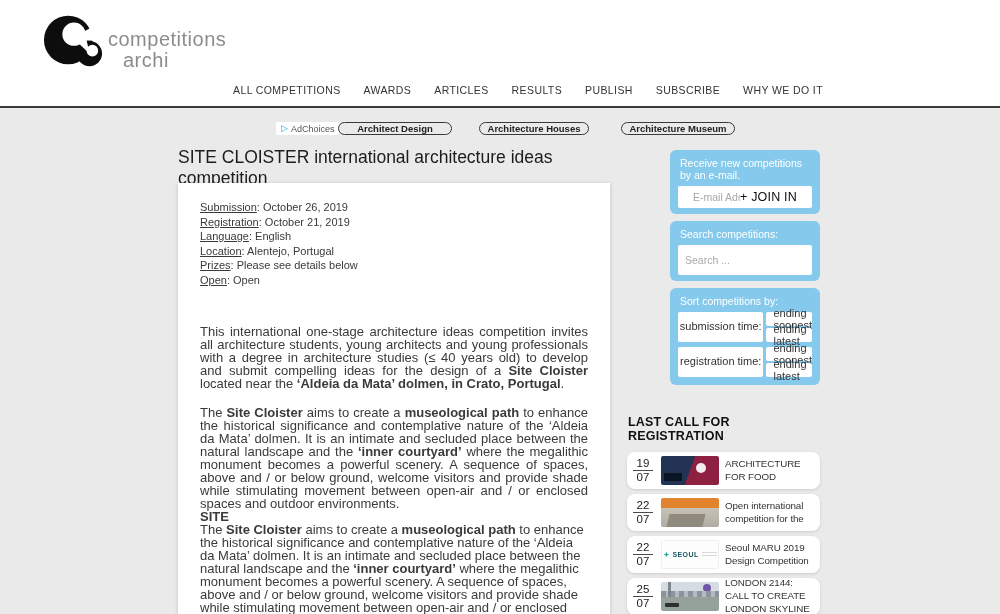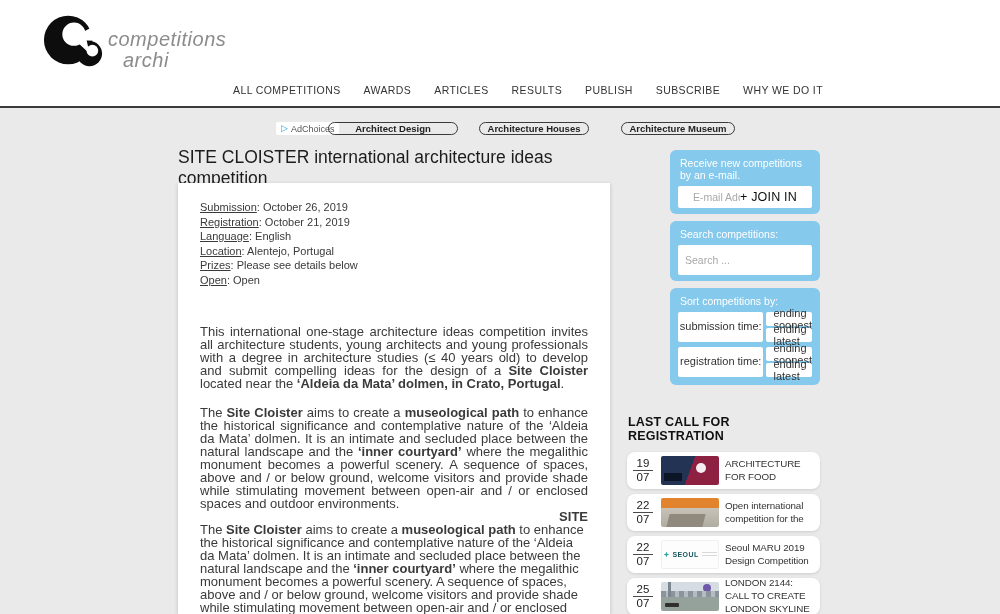--- a/index.html
+++ b/index.html
@@ -2,44 +2,44 @@
 <html><head>
 <meta charset="utf-8">
 <style>
   * { margin:0; padding:0; box-sizing:border-box; }
   html,body { background:#eaeaea; }
   body { font-family:"Liberation Sans", sans-serif; }
   .canvas { position:relative; width:1000px; height:614px; background:#eaeaea; overflow:hidden; }
 
   
   .header { position:absolute; left:0; top:0; width:1000px; height:108px; background:#fff; border-bottom:2px solid #3a3a3a; }
-  .logo { position:absolute; left:42px; top:11px; display:flex; align-items:flex-start; cursor:pointer;font-style:italic; }
+  .logo { position:absolute; left:42px; top:11px; display:flex; align-items:flex-start; cursor:pointer; }
   .logo-text { margin-left:4px; margin-top:18px; color:#8c8c8c; font-size:20px; line-height:21px; letter-spacing:.5px; }
   .logo-text .archi { margin-left:15px; }
   .nav { position:absolute; left:233px; top:84px; display:flex; gap:23px; }
   .nav a { font-size:10.5px; color:#333; letter-spacing:.4px; text-decoration:none; cursor:pointer; white-space:nowrap; }
 
   
   .adchoices { position:absolute; left:276px; top:122px; height:13px; background:#fff; border-radius:2px; display:flex; align-items:center; gap:3px; padding:0 5px; font-size:9px; color:#555; cursor:pointer; }
   .adchoices-icon { color:#1ba0dc; font-size:9px; line-height:1; }
   .pill { position:absolute; top:122px; height:13px; border:1px solid #3a3a3a; border-radius:9px; background:transparent; display:flex; align-items:center; justify-content:center; font-size:9.5px; font-weight:bold; color:#222; cursor:pointer; font-family:"Liberation Sans",sans-serif; }
-  .pill1 { left:328px; width:130px; }
+  .pill1 { left:338px; width:114px; }
   .pill2 { left:479px; width:110px; }
   .pill3 { left:621px; width:114px; }
 
   
   .page-title { position:absolute; left:178px; top:147px; width:460px; font-size:17.5px; font-weight:normal; color:#1c1c1c; }
   .card { position:absolute; left:178px; top:183px; width:432px; height:431px; background:#fff; box-shadow:0 1px 4px rgba(0,0,0,.18); padding:17px 22px 0; }
   .detail-row { font-size:11px; line-height:14.6px; color:#3a3a3a; }
   .detail-row .lab { text-decoration:underline; }
   .para { font-size:13px; line-height:13px; color:#3a3a3a; }
   .just { text-align:justify; }
   .p1 { margin-top:37px; }
   .p2 { margin-top:16px; }
-  .b { font-weight:bold;text-align:right; }
+  .b { font-weight:bold; }
 
   
   .sidebar { position:absolute; left:627px; top:150px; width:193px; }
   .bluebox { background:#85c9ec; border-radius:6px; padding:6px 8px; margin-bottom:7px;margin-left:43px; }
   .bluebox-title { font-size:10.5px; color:#fff; margin:1px 0 5px 2px; }
   .input-row { background:#fff; border-radius:2px; height:22px; display:flex; align-items:center; padding:0 15px; }
   .input-row input { flex:1; min-width:0; border:none; outline:none; font-size:10.5px; color:#333; font-family:"Liberation Sans",sans-serif; background:transparent; }
   .input-row input::placeholder, .search-input::placeholder { color:#a8a8a8; }
   .join-btn { border:none; background:none; font-size:12.5px; color:#0d0d0d; cursor:pointer; font-family:"Liberation Sans",sans-serif; letter-spacing:.2px; }
   .search-input { width:100%; height:30px; border:none; outline:none; border-radius:2px; font-size:10.5px; padding:0 7px; color:#333; font-family:"Liberation Sans",sans-serif; }

